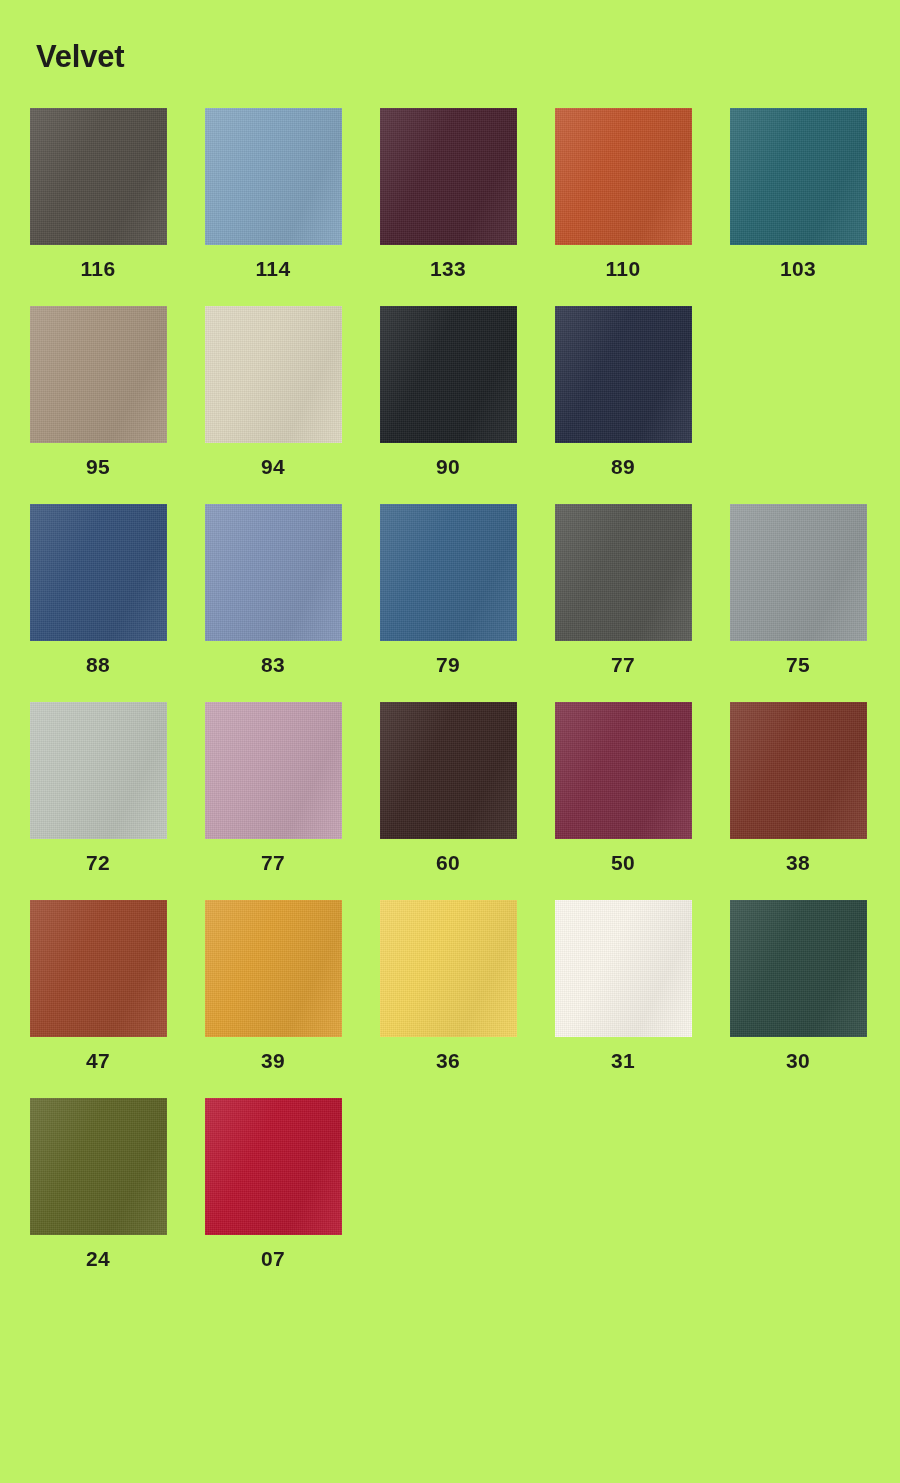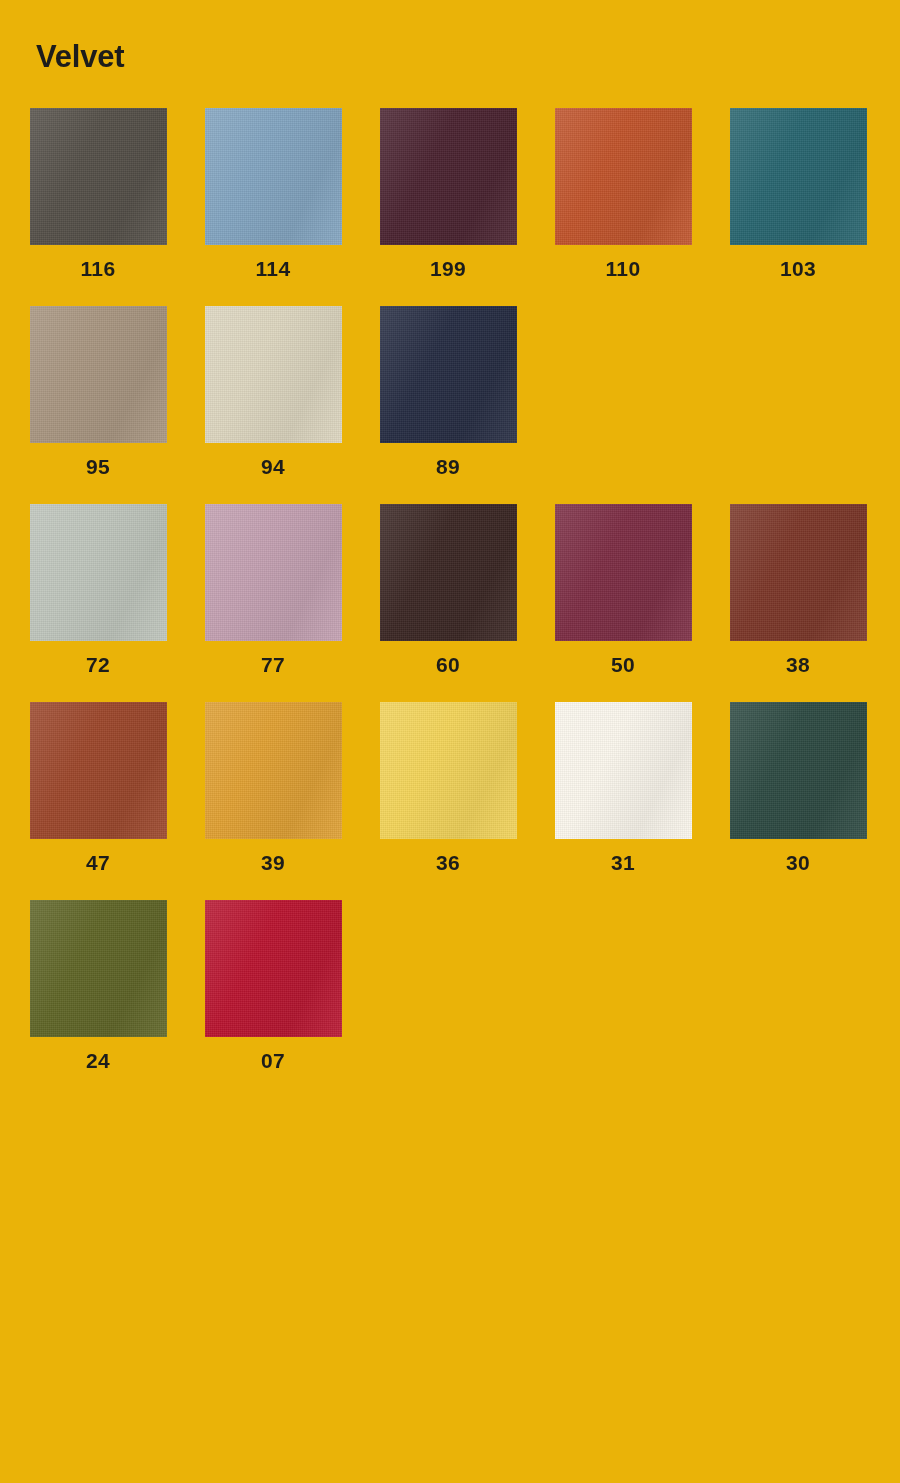--- a/index.html
+++ b/index.html
@@ -11,21 +11,21 @@
     width: 900px;
     height: 1483px;
     font-family: "Liberation Sans", "DejaVu Sans", sans-serif;
     -webkit-font-smoothing: antialiased;
     overflow: hidden;
   }
   .page {
     position: relative;
     width: 900px;
     height: 1483px;
-    background: #eab308;
+    background: #bef264;
     box-sizing: border-box;
     padding: 0 36px;
   }
   .page-title {
     font-size: 31px;
     font-weight: 700;
     color: #1d1d1b;
     letter-spacing: -0.2px;
     margin: 0;
     padding-top: 40px;
@@ -98,47 +98,73 @@
         <div class="swatch-cell">
           <div class="swatch-chip" style="background-color: rgb(84, 79, 72);"></div>
           <div class="swatch-label">116</div>
         </div>
         <div class="swatch-cell">
           <div class="swatch-chip" style="background-color: rgb(130, 164, 192);"></div>
           <div class="swatch-label">114</div>
         </div>
         <div class="swatch-cell">
           <div class="swatch-chip" style="background-color: rgb(74, 34, 48);"></div>
-          <div class="swatch-label">199</div>
+          <div class="swatch-label">133</div>
         </div>
         <div class="swatch-cell">
           <div class="swatch-chip" style="background-color: rgb(192, 83, 42);"></div>
           <div class="swatch-label">110</div>
         </div>
         <div class="swatch-cell">
           <div class="swatch-chip" style="background-color: rgb(39, 101, 111);"></div>
           <div class="swatch-label">103</div>
         </div>
       </div>
       <div class="swatch-row">
         <div class="swatch-cell">
           <div class="swatch-chip" style="background-color: rgb(168, 149, 128);"></div>
           <div class="swatch-label">95</div>
         </div>
         <div class="swatch-cell">
           <div class="swatch-chip" style="background-color: rgb(221, 214, 191);"></div>
           <div class="swatch-label">94</div>
         </div>
         <div class="swatch-cell">
+          <div class="swatch-chip" style="background-color: rgb(30, 34, 38);"></div>
+          <div class="swatch-label">90</div>
+        </div>
+        <div class="swatch-cell">
           <div class="swatch-chip" style="background-color: rgb(37, 44, 66);"></div>
           <div class="swatch-label">89</div>
         </div>
       </div>
       <div class="swatch-row">
         <div class="swatch-cell">
+          <div class="swatch-chip" style="background-color: rgb(52, 81, 122);"></div>
+          <div class="swatch-label">88</div>
+        </div>
+        <div class="swatch-cell">
+          <div class="swatch-chip" style="background-color: rgb(128, 147, 184);"></div>
+          <div class="swatch-label">83</div>
+        </div>
+        <div class="swatch-cell">
+          <div class="swatch-chip" style="background-color: rgb(57, 100, 138);"></div>
+          <div class="swatch-label">79</div>
+        </div>
+        <div class="swatch-cell">
+          <div class="swatch-chip" style="background-color: rgb(83, 84, 79);"></div>
+          <div class="swatch-label">77</div>
+        </div>
+        <div class="swatch-cell">
+          <div class="swatch-chip" style="background-color: rgb(147, 154, 156);"></div>
+          <div class="swatch-label">75</div>
+        </div>
+      </div>
+      <div class="swatch-row">
+        <div class="swatch-cell">
           <div class="swatch-chip" style="background-color: rgb(191, 197, 188);"></div>
           <div class="swatch-label">72</div>
         </div>
         <div class="swatch-cell">
           <div class="swatch-chip" style="background-color: rgb(195, 160, 177);"></div>
           <div class="swatch-label">77</div>
         </div>
         <div class="swatch-cell">
           <div class="swatch-chip" style="background-color: rgb(58, 38, 35);"></div>
           <div class="swatch-label">60</div>

